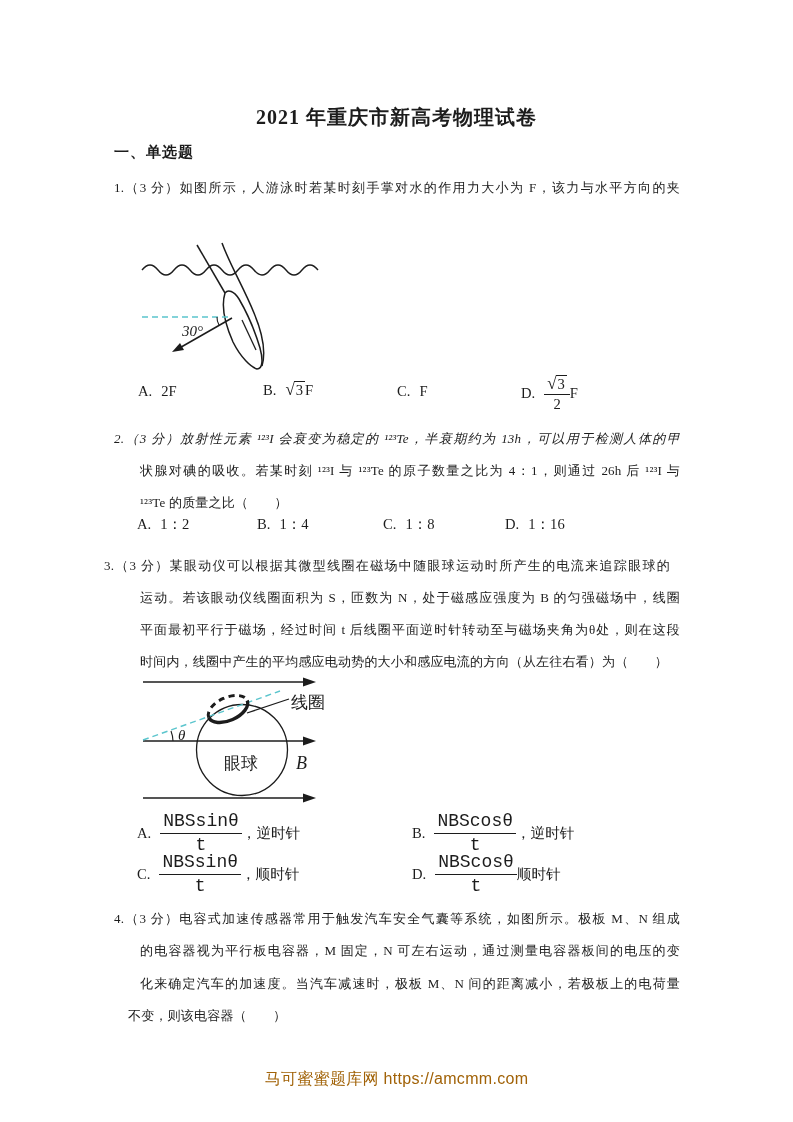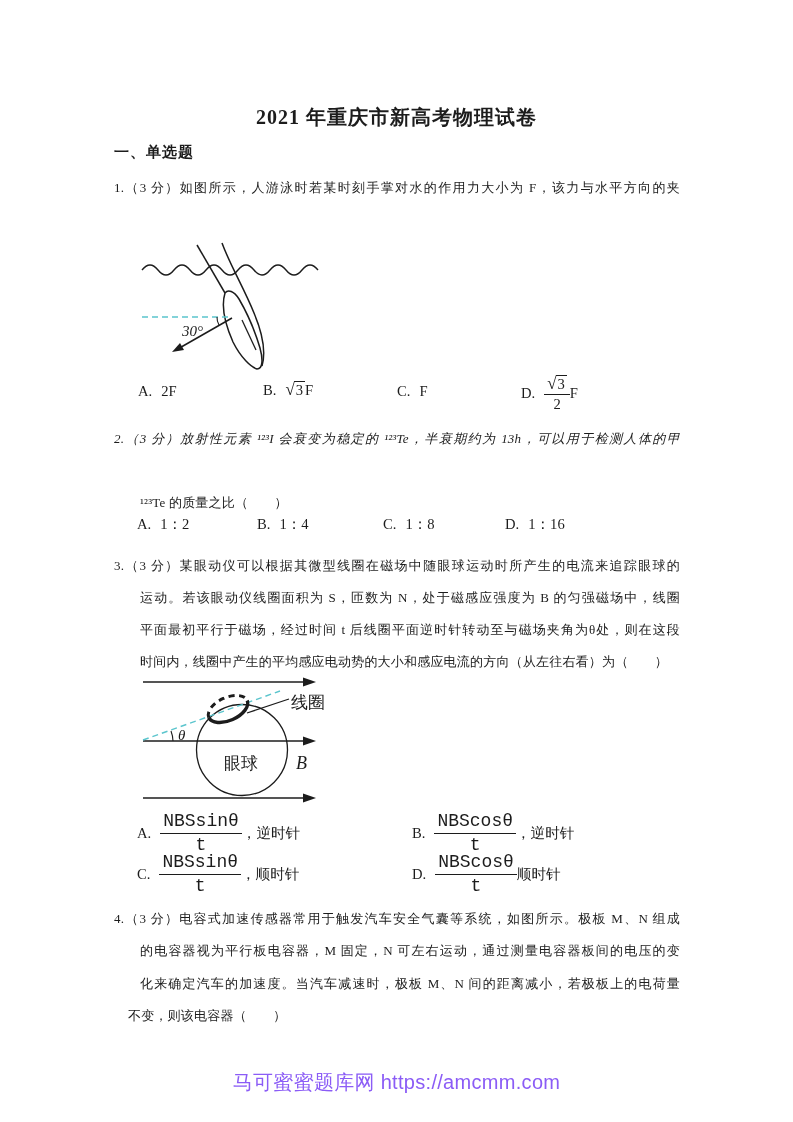--- a/index.html
+++ b/index.html
@@ -29,21 +29,21 @@
   .frac .num { border-bottom:1.2px solid #1c1c1c; padding:0 3px 1px 3px; }
   .frac .den { padding-top:1px; }
   .mono { font-family:"Liberation Mono","DejaVu Sans Mono",monospace; font-size:18px; }
   .sqrt { display:inline-flex; }
   .sqrt .sym { font-size:17px; line-height:1; }
   .sqrt .rad { border-top:1.3px solid #1c1c1c; padding:0 2px; margin-left:-1px; }
   .fig { position:absolute; }
   .footer {
     position:absolute; left:0; top:1069px; width:793px; text-align:center;
     font-family:"Liberation Sans","DejaVu Sans",sans-serif;
-    font-size:20px; color:#8b5cf6; letter-spacing:0.3px;
+    font-size:16px; color:#a16207; letter-spacing:0.3px;
   }
   svg text { font-family:"Liberation Serif","DejaVu Serif",serif; fill:#1c1c1c; }
 </style>
 </head>
 <body>
 
 <div class="page">
 
   <div class="title">2021 年重庆市新高考物理试卷</div>
   <div class="section-head">一、单选题</div>
@@ -85,40 +85,41 @@
       <span class="num"><span class="sqrt">
             <span class="sym">√</span>
             <span class="rad">3</span>
           </span></span>
       <span class="den">2</span>
     </span>
     <span class="otext">F</span>
   </div>
 
   <div class="tline just w1" style="left:114px; top:429px;font-style:italic;">2.（3 分）放射性元素 ¹²³I 会衰变为稳定的 ¹²³Te，半衰期约为 13h，可以用于检测人体的甲</div>
+  <div class="tline just w2" style="left:140px; top:461px;">状腺对碘的吸收。若某时刻 ¹²³I 与 ¹²³Te 的原子数量之比为 4：1，则通过 26h 后 ¹²³I 与</div>
   <div class="tline" style="left:140px; top:493px;">¹²³Te 的质量之比（　　）</div>
 
   <div class="opt" style="left:137px; top:515px;">
     <span class="olabel">A.</span>
     <span class="otext">1：2</span>
   </div>
   <div class="opt" style="left:257px; top:515px;">
     <span class="olabel">B.</span>
     <span class="otext">1：4</span>
   </div>
   <div class="opt" style="left:383px; top:515px;">
     <span class="olabel">C.</span>
     <span class="otext">1：8</span>
   </div>
   <div class="opt" style="left:505px; top:515px;">
     <span class="olabel">D.</span>
     <span class="otext">1：16</span>
   </div>
 
-  <div class="tline just w1" style="left:114px; top:556px;">3.（3 分）某眼动仪可以根据其微型线圈在磁场中随眼球运动时所产生的电流来追踪眼球的</div>
+  <div class="tline just w1" style="left:104px; top:556px;">3.（3 分）某眼动仪可以根据其微型线圈在磁场中随眼球运动时所产生的电流来追踪眼球的</div>
   <div class="tline just w2" style="left:140px; top:588px;">运动。若该眼动仪线圈面积为 S，匝数为 N，处于磁感应强度为 B 的匀强磁场中，线圈</div>
   <div class="tline" style="left:140px; top:652px;">时间内，线圈中产生的平均感应电动势的大小和感应电流的方向（从左往右看）为（　　）</div>
   <div class="tline just w2" style="left:140px; top:620px;">平面最初平行于磁场，经过时间 t 后线圈平面逆时针转动至与磁场夹角为θ处，则在这段</div>
 
   <svg class="fig" style="left:140px; top:672px;" width="202" height="140" viewBox="0 0 202 140">
     <g>
       <path d="M3,10 H164" fill="none" stroke="#1c1c1c" stroke-width="1.6"></path>
       <polygon points="176,10 163,5.5 163,14.5" fill="#1c1c1c"></polygon>
     </g>
     <g>

